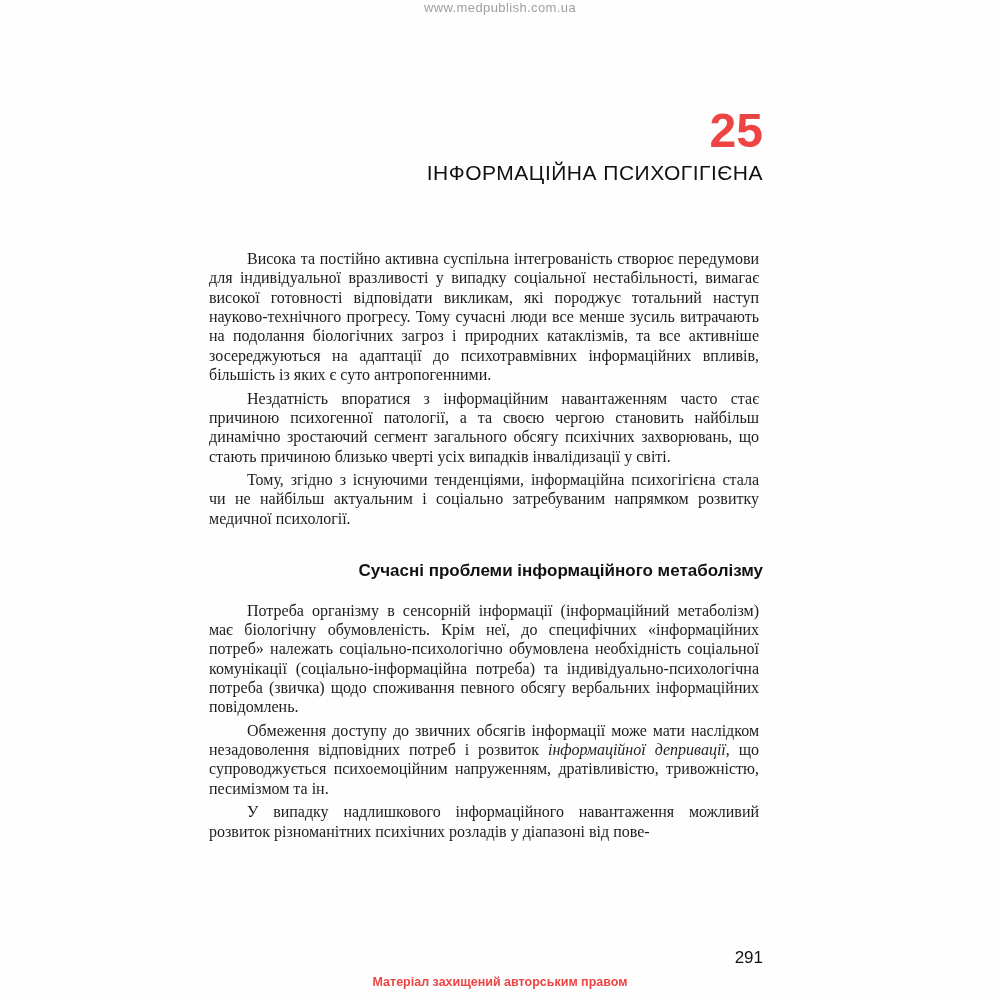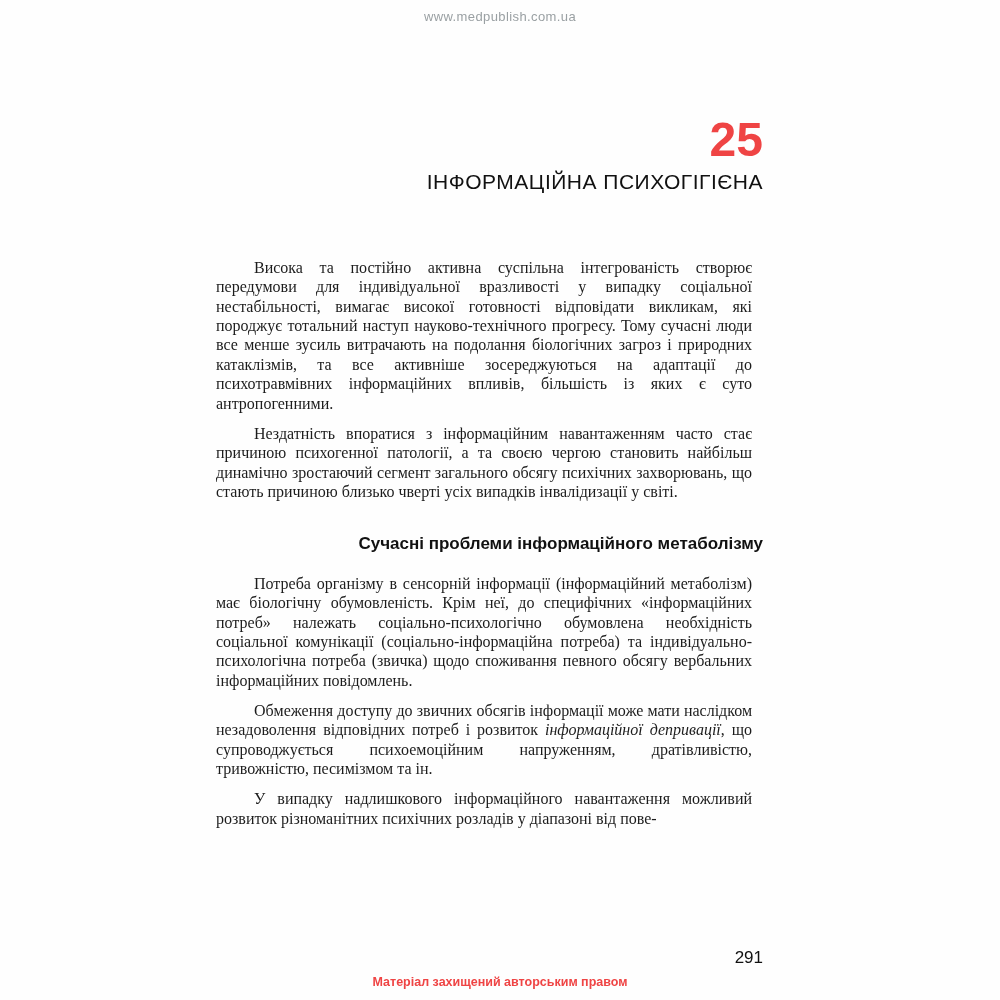--- a/index.html
+++ b/index.html
@@ -9,21 +9,20 @@
   body {
     width: 1000px;
     height: 1000px;
     background: #fefefe;
     color: #1c1c1c;
     font-family: "Liberation Serif", serif;
     position: relative;
     overflow: hidden;
   }
   .page-header {
-    padding-top: 9px;
     text-align: center;
     font-family: "Liberation Sans", sans-serif;
     font-size: 13px;
     letter-spacing: 0.4px;
     color: #9aa0a3;
   }
   .content-column {
     margin-left: 205px;
     width: 558px;
   }
@@ -44,21 +43,21 @@
     letter-spacing: 0.5px;
     color: #111111;
   }
   .body-text {
     margin-top: 64px;
     font-size: 16px;
     line-height: 1.21;
     text-align: justify;
   }
   .body-text p {
-    margin: 11px;
+    margin: 4px;
     text-indent: 38px;
   }
   .section-heading {
     margin: 33px 0 19px 33px;
     font-family: "Liberation Sans", sans-serif;
     font-weight: bold;
     font-size: 17px;
     color: #111111;
     text-align: right;
   }
@@ -96,20 +95,21 @@
   <div class="chapter-number">25</div>
 
   <div class="chapter-title">ІНФОРМАЦІЙНА ПСИХОГІГІЄНА</div>
 
   <div class="body-text">
 
     <p>Висока та постійно активна суспільна інтегрованість створює передумови для індивідуальної вразливості у випадку соціальної нестабільності, вимагає високої готовності відповідати викликам, які породжує тотальний наступ науково-технічного прогресу. Тому сучасні люди все менше зусиль витрачають на подолання біологічних загроз і природних катаклізмів, та все активніше зосереджуються на адаптації до психотравмівних інформаційних впливів, більшість із яких є суто антропогенними.</p>
 
     <p>Нездатність впоратися з інформаційним навантаженням часто стає причиною психогенної патології, а та своєю чергою становить найбільш динамічно зростаючий сегмент загального обсягу психічних захворювань, що стають причиною близько чверті усіх випадків інвалідизації у світі.</p>
 
+    <p>Тому, згідно з існуючими тенденціями, інформаційна психогігієна стала чи не найбільш актуальним і соціально затребуваним напрямком розвитку медичної психології.</p>
 
     <div class="section-heading">Сучасні проблеми інформаційного метаболізму</div>
 
 
     <p>Потреба організму в сенсорній інформації (інформаційний метаболізм) має біологічну обумовленість. Крім неї, до специфічних «інформаційних потреб» належать соціально-психологічно обумовлена необхідність соціальної комунікації (соціально-інформаційна потреба) та індивідуально-психологічна потреба (звичка) щодо споживання певного обсягу вербальних інформаційних повідомлень.</p>
 
     <p><span>Обмеження доступу до звичних обсягів інформації може мати наслідком незадоволення відповідних потреб і розвиток </span><span class="italic">інформаційної депривації</span><span>, що супроводжується психоемоційним напруженням, дратівливістю, тривожністю, песимізмом та ін.</span></p>
 
     <p>У випадку надлишкового інформаційного навантаження можливий розвиток різноманітних психічних розладів у діапазоні від пове-</p>
 

